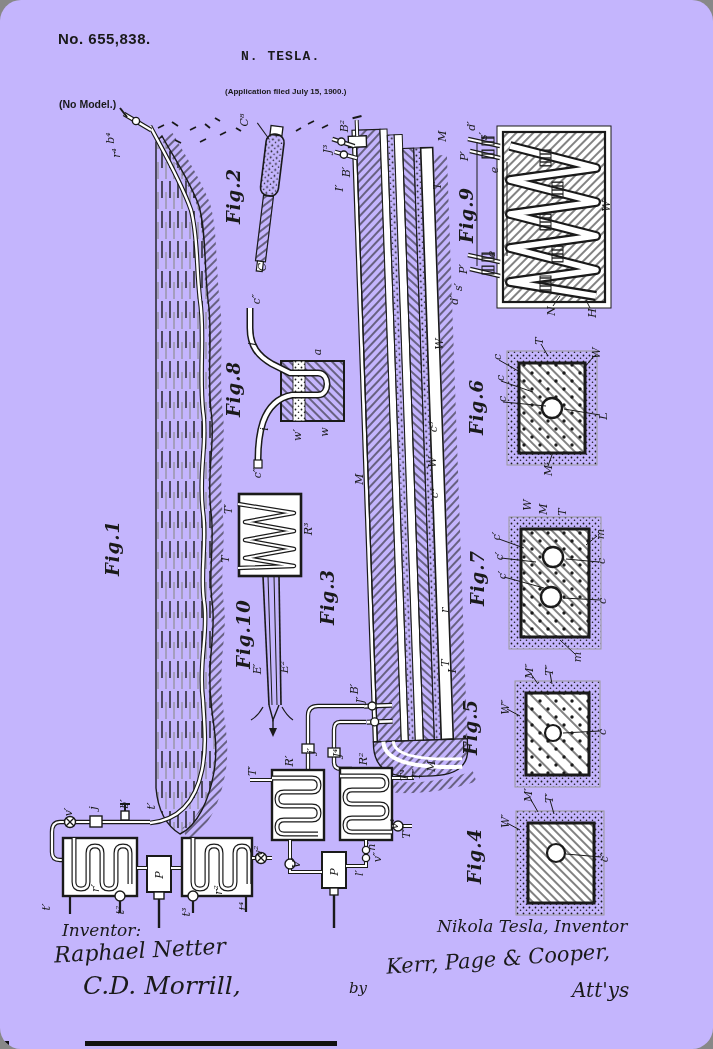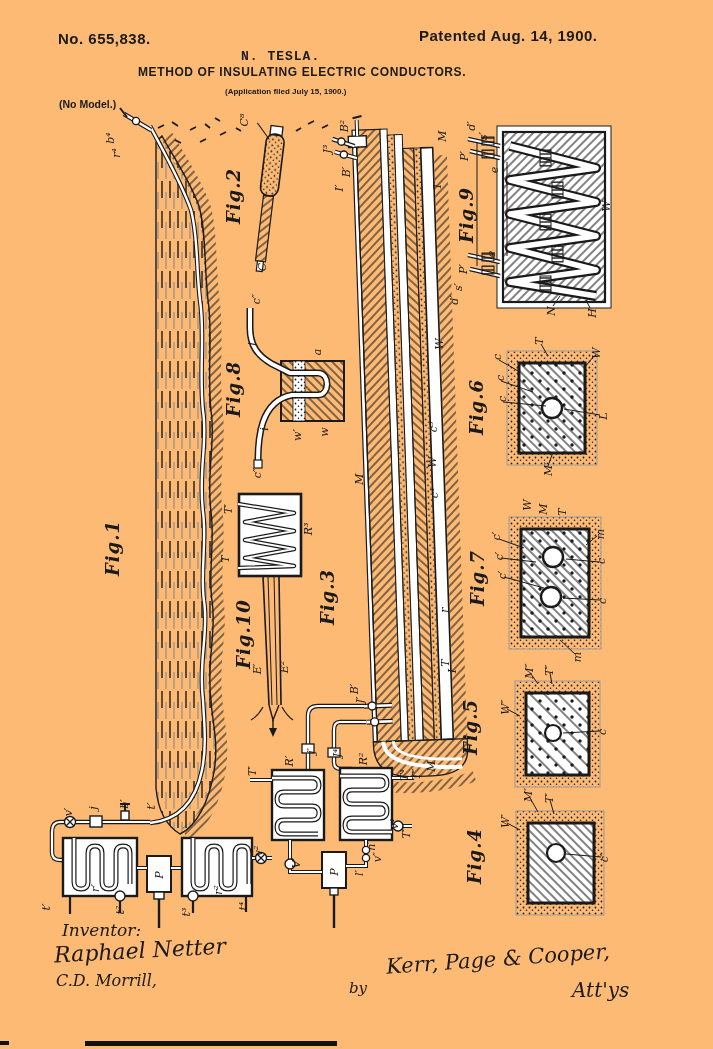--- a/index.html
+++ b/index.html
@@ -1,44 +1,42 @@
 <!DOCTYPE html>
 <html><head>
 <meta charset="utf-8">
 <style>
   html,body{margin:0;padding:0;background:#888;}
-  .sheet{position:relative;width:713px;height:1049px;background:#fdba74;overflow:hidden;
-         font-family:"Liberation Sans",sans-serif;color:#1a1a1a;}
+  .sheet{position:relative;width:713px;height:1049px;background:#c4b5fd;overflow:hidden;
+         font-family:"Liberation Sans",sans-serif;color:#1a1a1a;border-radius:21px;}
   .t{position:absolute;white-space:nowrap;color:#1a1a1a;}
   .sans{font-family:"Liberation Sans",sans-serif;font-weight:bold;}
   .ser{font-family:"DejaVu Serif",serif;font-style:italic;}
   .fs15{font-size:15px;letter-spacing:.5px;}
   .fs13{font-size:13px;letter-spacing:1px;font-family:Liberation Mono, monospace;}
   .fs12{font-size:12px;letter-spacing:.6px;}
   .fs8{font-size:8px;}
   .fs10{font-size:10.5px;}
   svg{position:absolute;left:0;top:0;}
   .ann{position:absolute;transform:translate(-50%,-50%) rotate(-90deg);
        font-family:"DejaVu Serif",serif;font-style:italic;color:#1a1a1a;white-space:nowrap;}
   .ann.ref{font-size:11px;}
   .ann.fig{font-size:18px;font-weight:bold;letter-spacing:1px;}
   .sig1{transform:rotate(-3deg);font-size:22px;}
-  .sig2{font-size:16px;}
+  .sig2{font-size:25px;margin-left:27px;}
   .sigA{transform:rotate(-4deg);font-size:21px;}
   .bar{position:absolute;background:#111;}
 </style>
 </head>
 <body>
 
 <div class="sheet">
 
   <span class="t sans fs15" style="left:58px;top:30px">No. 655,838.</span>
-  <span class="t sans fs15" style="left:419px;top:27px">Patented Aug. 14, 1900.</span>
   <span class="t sans fs13" style="left:241px;top:49px">N. TESLA.</span>
-  <span class="t sans fs12" style="left:138px;top:65px">METHOD OF INSULATING ELECTRIC CONDUCTORS.</span>
   <span class="t sans fs8" style="left:225px;top:87px">(Application filed July 15, 1900.)</span>
   <span class="t sans fs10" style="left:59px;top:98px">(No Model.)</span>
 
   <svg width="713" height="1049" viewBox="0 0 713 1049">
     <defs>
       <pattern id="h1" width="6" height="6" patternUnits="userSpaceOnUse" patternTransform="rotate(45)">
         <line x1="3" y1="0" x2="3" y2="6" stroke="#1a1a1a" stroke-width="1.1"></line>
       </pattern>
       <pattern id="h2" width="6" height="6" patternUnits="userSpaceOnUse" patternTransform="rotate(-45)">
         <line x1="3" y1="0" x2="3" y2="6" stroke="#1a1a1a" stroke-width="1.1"></line>
@@ -445,19 +443,20 @@
       <span class="ann ref" style="left: 296px; top: 863px;">V′</span>
       <span class="ann ref" style="left: 371px; top: 846px;">n′</span>
       <span class="ann ref" style="left: 377px; top: 857px;">v″</span>
       <span class="ann ref" style="left: 359px; top: 873px;">l′</span>
       <span class="ann ref" style="left: 334px; top: 872px;">P</span>
     </div>
 
   <span class="t ser" style="left:62px;top:920px;font-size:17px">Inventor:</span>
   <span class="t ser sig1" style="left:54px;top:938px">Raphael Netter</span>
   <span class="t ser sig2" style="left:56px;top:971px">C.D. Morrill,</span>
+  <span class="t ser" style="left:437px;top:916px;font-size:17px">Nikola Tesla, Inventor</span>
   <span class="t ser sigA" style="left:386px;top:947px">Kerr, Page &amp; Cooper,</span>
   <span class="t ser" style="left:349px;top:979px;font-size:15px">by</span>
   <span class="t ser" style="left:572px;top:978px;font-size:20px">Att'ys</span>
 
   <div class="bar" style="left:85px;top:1041px;width:252px;height:5px"></div>
   <div class="bar" style="left:0px;top:1041px;width:9px;height:4px"></div>
 </div>
 
 </body></html>

